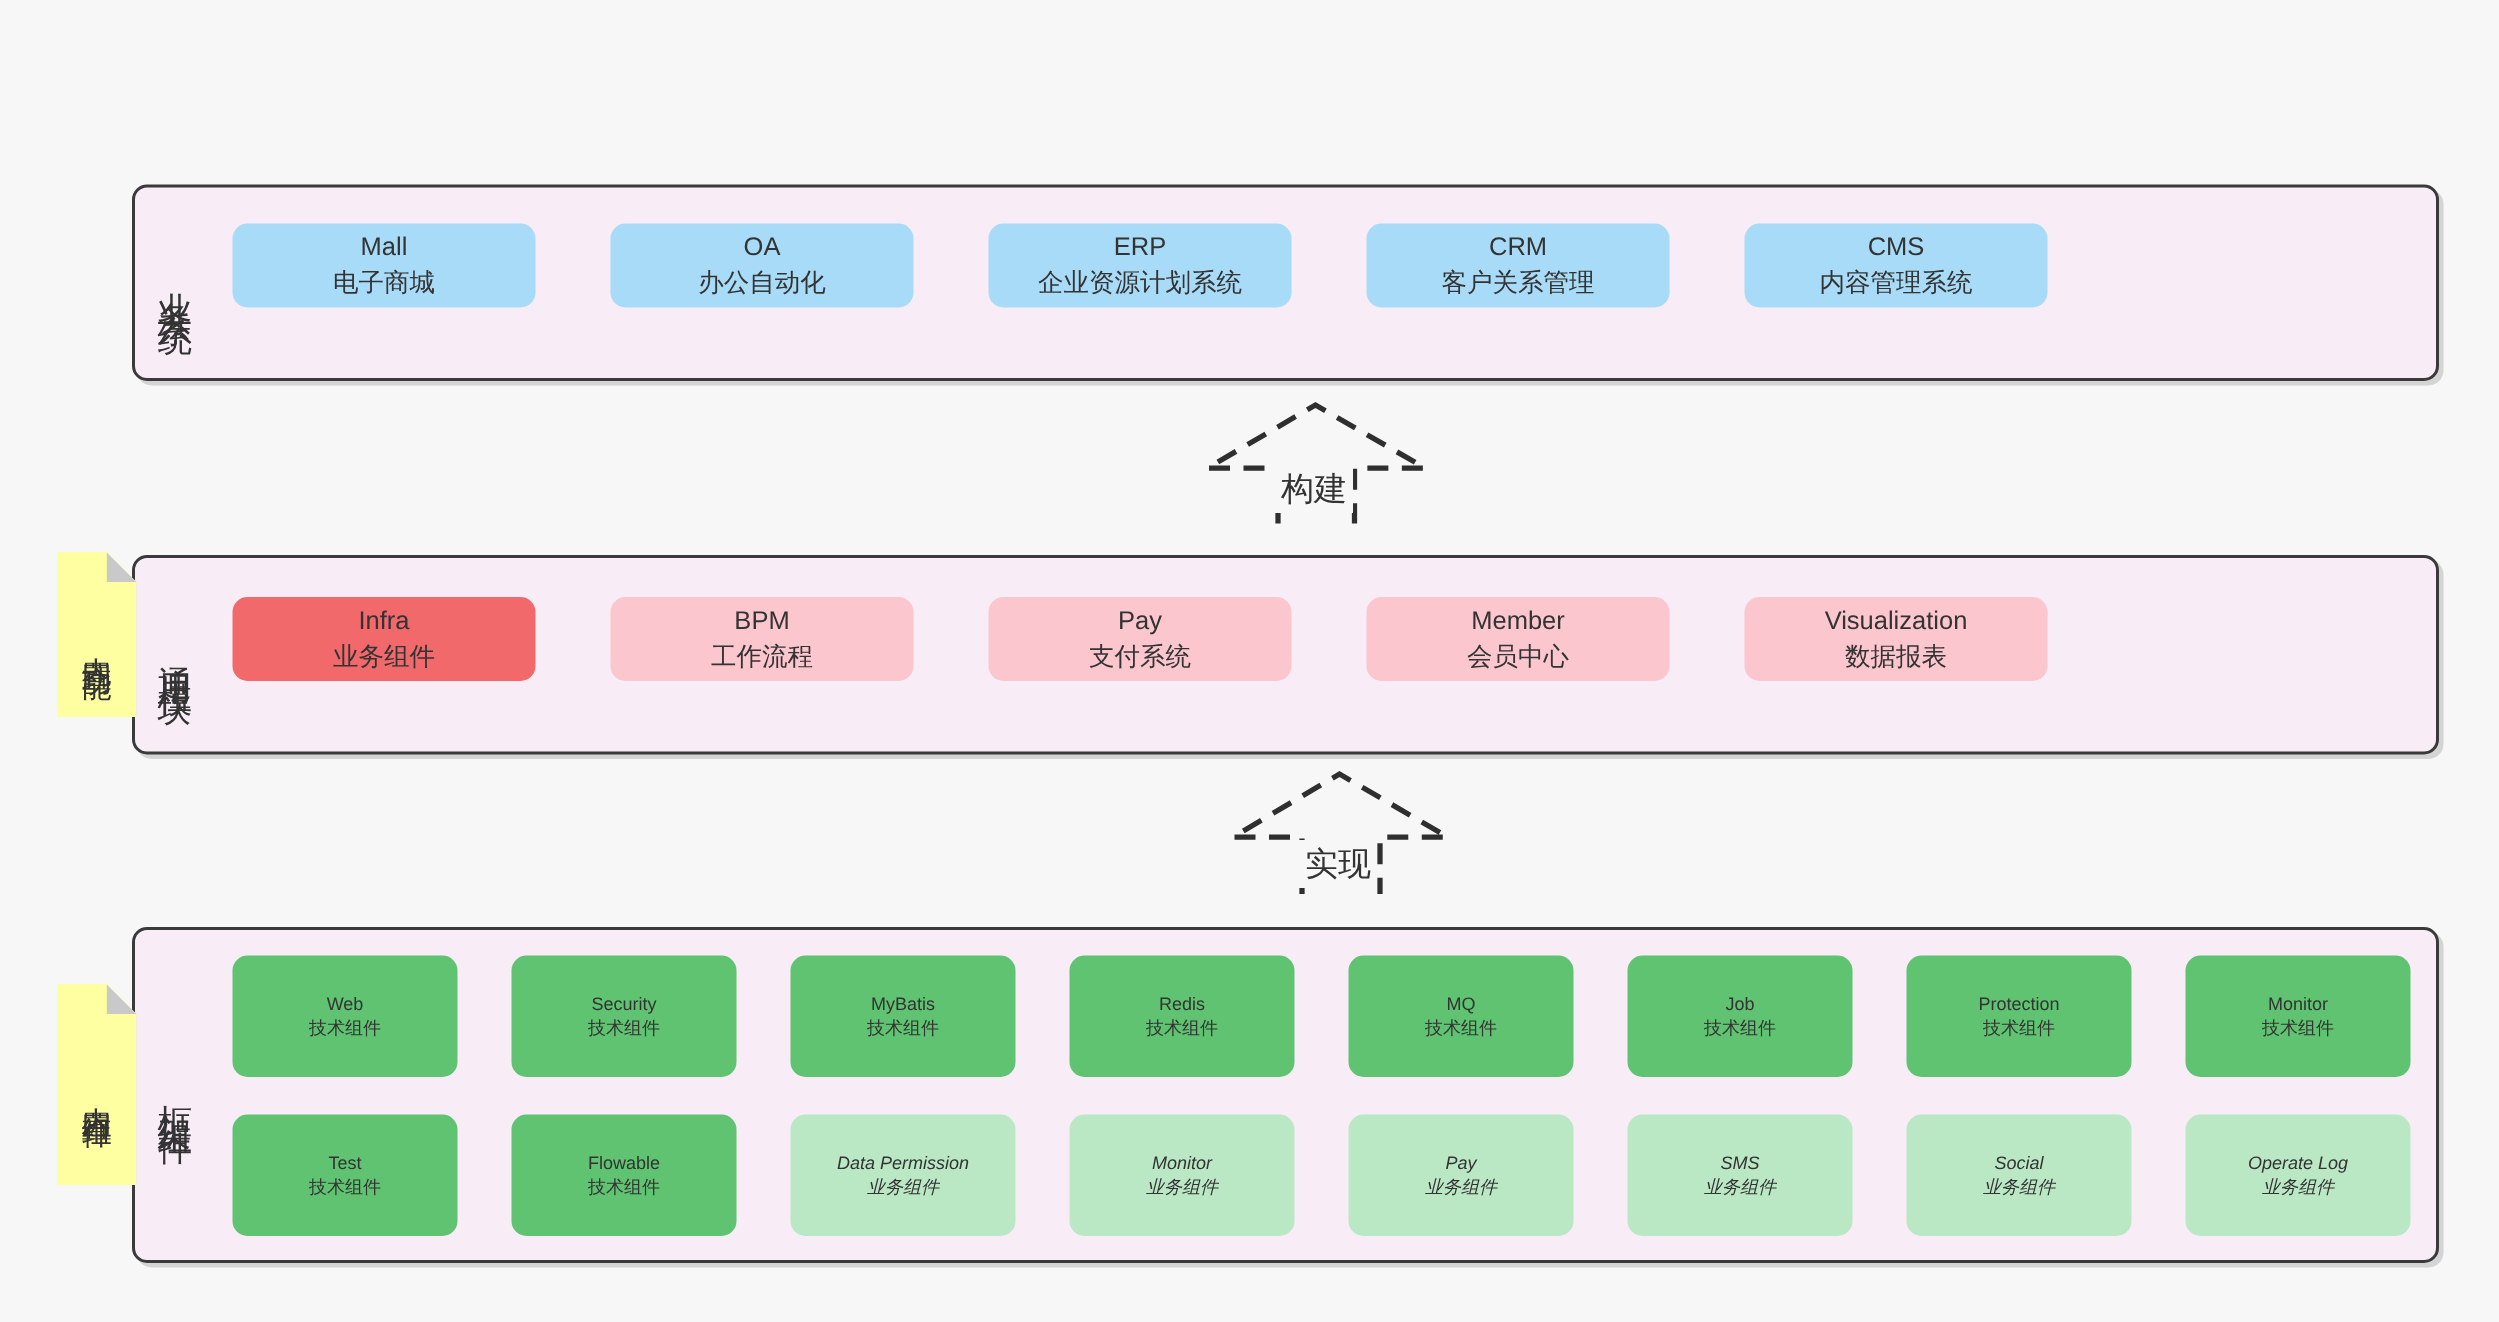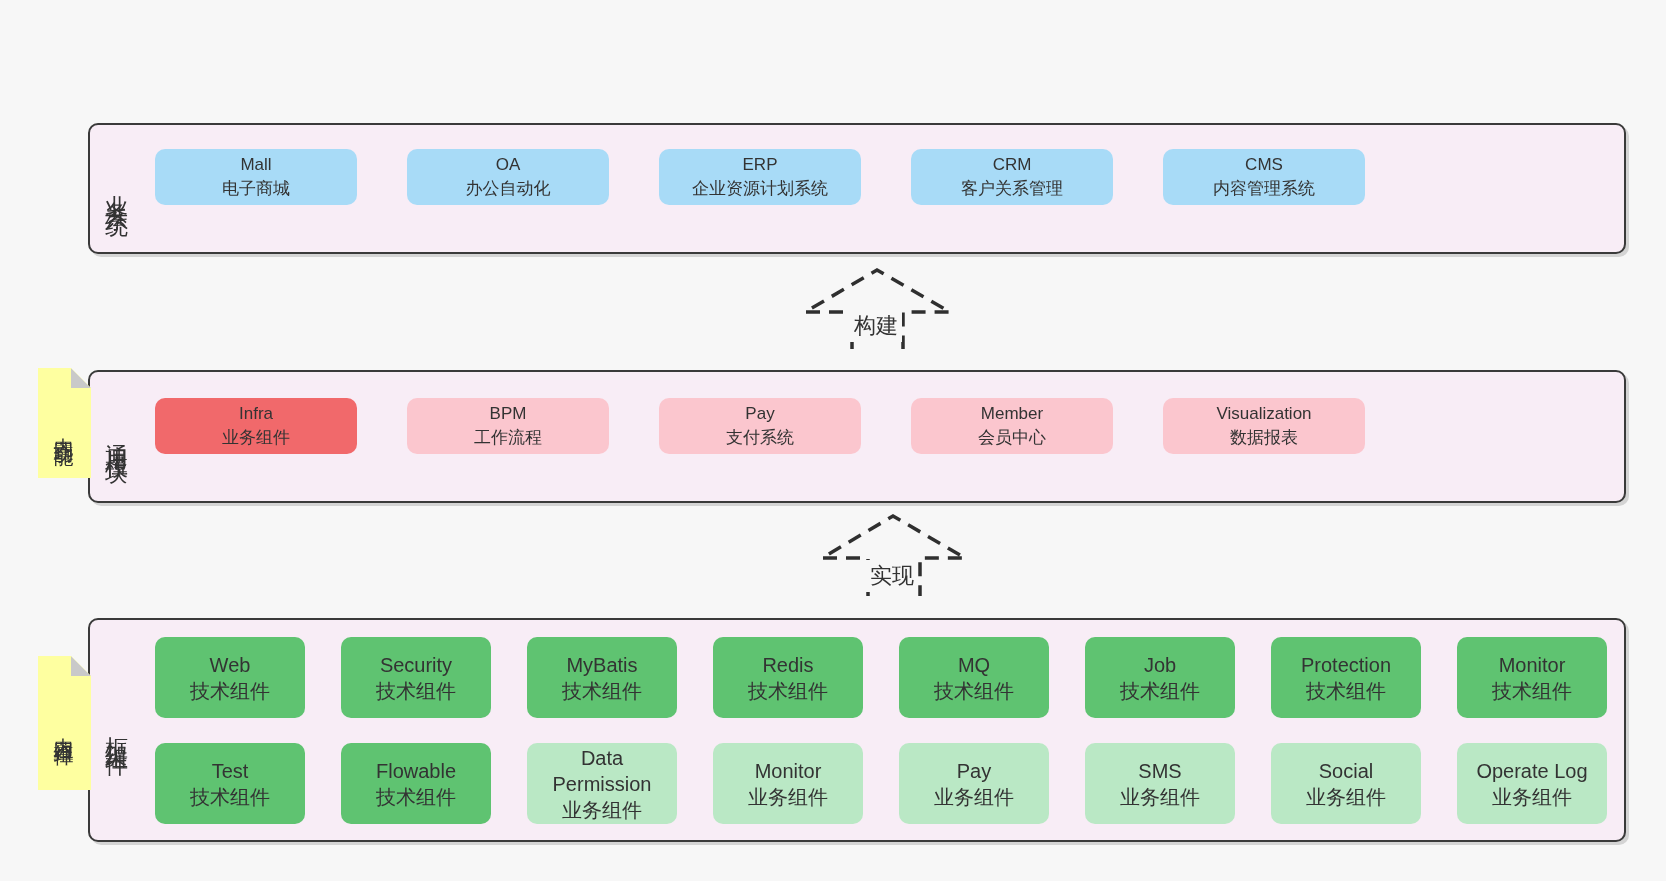--- a/index.html
+++ b/index.html
@@ -42,27 +42,27 @@
     border-radius:10px;
     display:flex; flex-direction:column;
     justify-content:center; align-items:center;
     text-align:center;
     font-size:17px; line-height:1.42;
     color:var(--text,#333);
     box-sizing:border-box;
     padding:2px 6px;
   }
   .boxes.six   .mod-box { width:202px; height:56px; }
-  .boxes.eight .mod-box { width:150px; height:81px; font-size:20px; line-height:1.3; }
+  .boxes.eight .mod-box { width:150px; height:81px; font-size:12px; line-height:1.3; }
 
   .v-blue       { background:var(--blue-box, #a8dbf7); }
   .v-red        { background:var(--red-box, #f1696b); }
   .v-pink       { background:var(--pink-box, #fbc6ce);justify-content:center; }
   .v-green      { background:var(--green-box, #5fc371); }
-  .v-lightgreen { background:var(--light-green-box, #bae8c5); }
+  .v-lightgreen { background:var(--light-green-box, #bae8c5);font-style:italic; }
 
   .sticky {
     position:absolute; left:38px; width:53px;
     background:var(--sticky-yellow, #feffa0);
     clip-path:polygon(0 0, calc(100% - 20px) 0, 100% 20px, 100% 100%, 0 100%);
     z-index:5;
     display:flex; align-items:center; justify-content:center;
     box-shadow:2px 2px 0 rgba(0,0,0,0.08);
   }
   .sticky::before {

